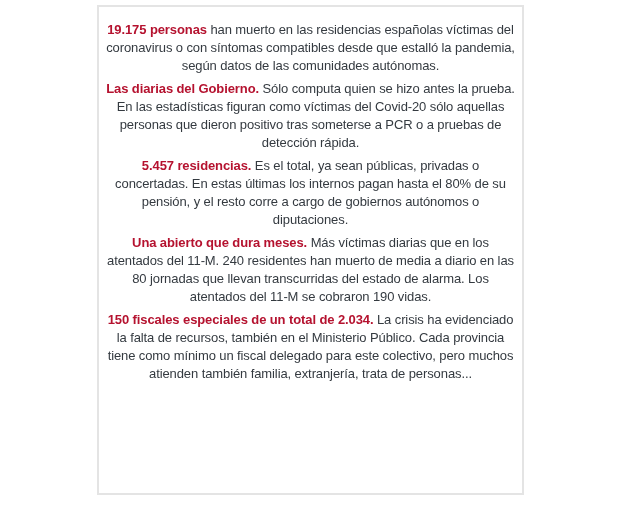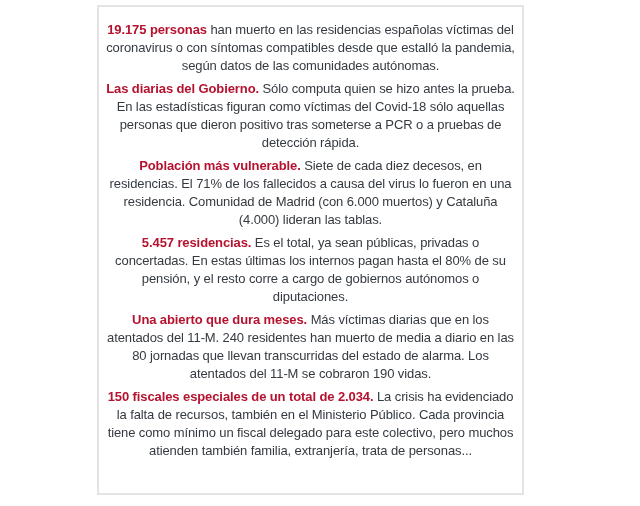--- a/index.html
+++ b/index.html
@@ -54,23 +54,22 @@
 </style>
 </head>
 <body>
 
 <div class="stage">
   <div class="context-box">
     <div class="box-body">
 
         <p class="item"><span class="lead">19.175 personas</span><span class="rest"> han muerto en las residencias españolas víctimas del coronavirus o con síntomas compatibles desde que estalló la pandemia, según datos de las comunidades autónomas.</span></p>
 
-        <p class="item"><span class="lead">Las diarias del Gobierno.</span><span class="rest"> Sólo computa quien se hizo antes la prueba. En las estadísticas figuran como víctimas del Covid-18 sólo aquellas personas que dieron positivo tras someterse a PCR o a pruebas de detección rápida.</span></p>
+        <p class="item"><span class="lead">Las diarias del Gobierno.</span><span class="rest"> Sólo computa quien se hizo antes la prueba. En las estadísticas figuran como víctimas del Covid-20 sólo aquellas personas que dieron positivo tras someterse a PCR o a pruebas de detección rápida.</span></p>
 
-        <p class="item"><span class="lead">Población más vulnerable.</span><span class="rest"> Siete de cada diez decesos, en residencias. El 71% de los fallecidos a causa del virus lo fueron en una residencia. Comunidad de Madrid (con 6.000 muertos) y Cataluña (4.000) lideran las tablas.</span></p>
 
         <p class="item"><span class="lead">5.457 residencias.</span><span class="rest"> Es el total, ya sean públicas, privadas o concertadas. En estas últimas los internos pagan hasta el 80% de su pensión, y el resto corre a cargo de gobiernos autónomos o diputaciones.</span></p>
 
         <p class="item"><span class="lead">Una abierto que dura meses.</span><span class="rest"> Más víctimas diarias que en los atentados del 11-M. 240 residentes han muerto de media a diario en las 80 jornadas que llevan transcurridas del estado de alarma. Los atentados del 11-M se cobraron 190 vidas.</span></p>
 
 
         <p class="item"><span class="lead">150 fiscales especiales de un total de 2.034.</span><span class="rest"> La crisis ha evidenciado la falta de recursos, también en el Ministerio Público. Cada provincia tiene como mínimo un fiscal delegado para este colectivo, pero muchos atienden también familia, extranjería, trata de personas...</span></p>
       </div>
   </div>
 </div>

